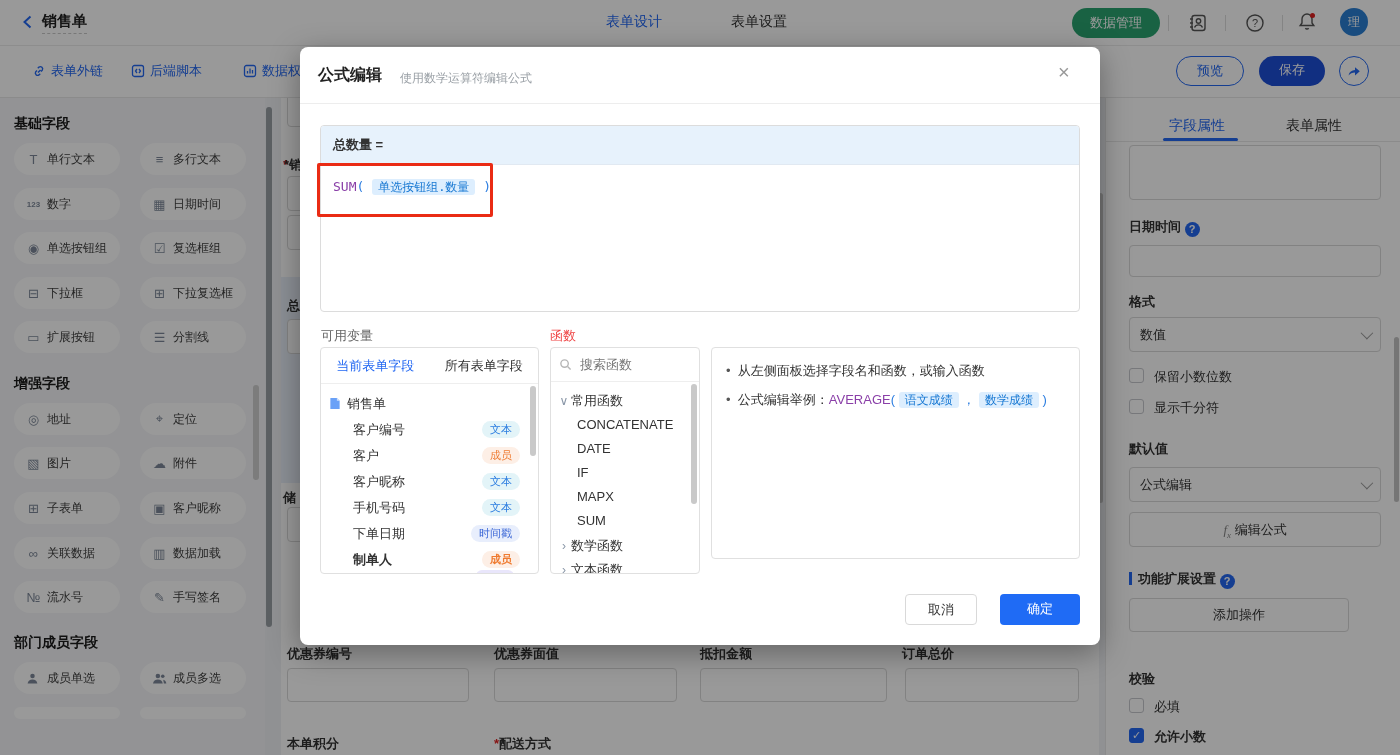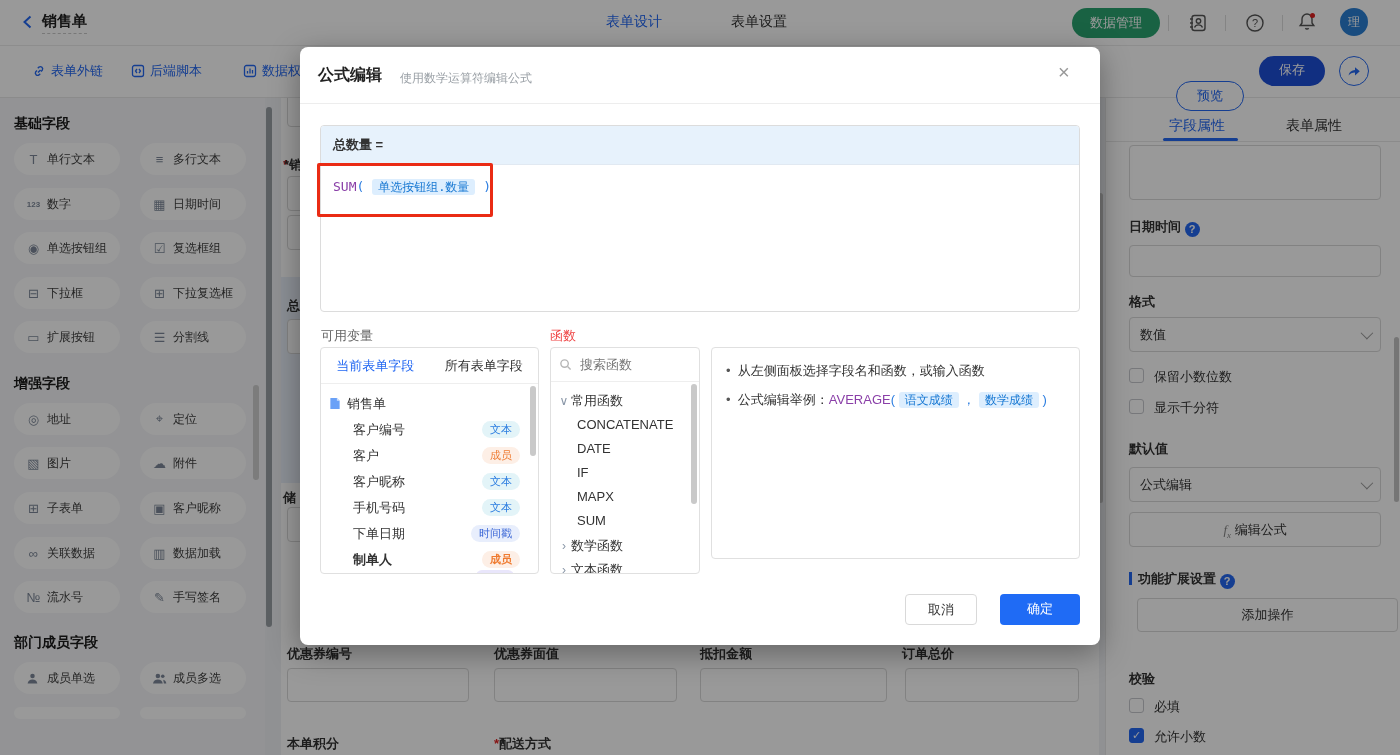--- a/index.html
+++ b/index.html
@@ -11,21 +11,21 @@
   .title{font-size:15px;font-weight:bold;color:#222;border-bottom:1px dashed #c9c9c9;padding-bottom:2px;}
   .toptab{font-size:14px;color:#333;cursor:pointer;}
   .toptab.active{color:#2468f2;}
   .greenbtn{background:#2ba471;color:#fff;border-radius:15px;height:30px;line-height:30px;padding:0 18px;font-size:13px;text-align:center;}
   .avatar{width:28px;height:28px;border-radius:50%;background:#2a7fd4;color:#fff;text-align:center;line-height:28px;font-size:12px;}
   .vdiv{width:1px;height:16px;background:#ddd;}
   
   .toolbar{left:0;top:45px;width:1400px;height:52px;background:#fff;border-bottom:1px solid #e8e8e8;z-index:1;}
   .toolitem{color:#2468f2;font-size:13px;display:flex;align-items:center;gap:5px;}
   .pillbtn{height:30px;line-height:28px;border-radius:16px;padding:0 20px;font-size:13px;box-sizing:border-box;text-align:center;}
-  .pillbtn.outline{border:1px solid #2468f2;color:#2468f2;background:#fff;margin-top:25px;}
+  .pillbtn.outline{border:1px solid #2468f2;color:#2468f2;background:#fff;}
   .pillbtn.solid{background:#1d4fd8;color:#fff;}
   .circlebtn{width:30px;height:30px;border-radius:50%;border:1px solid #2468f2;background:#fff;display:flex;align-items:center;justify-content:center;box-sizing:border-box;}
   
   .lsidebar{left:0;top:97px;width:265px;height:658px;background:#f5f6f8;}
   .sectitle{font-size:14px;font-weight:bold;color:#1a1a1a;}
   .pill{position:absolute;width:106px;height:32px;background:#fff;border-radius:16px;display:flex;align-items:center;gap:6px;padding-left:12px;box-sizing:border-box;color:#404040;font-size:12px;}
   .fi{color:#7d8899;font-size:13px;width:15px;text-align:center;flex:0 0 auto;}
   .fi123{font-size:8px;font-weight:bold;letter-spacing:0;}
   
   .canvas{left:265px;top:97px;width:840px;height:658px;background:#f0f2f5;overflow:hidden;}
@@ -328,27 +328,27 @@
     <span class="chev"></span>
   </div>
   <div class="wbtn abs" style="left:23px;top:415px;width:252px;height:35px;line-height:33px;">
     <span style="font-family:'Liberation Serif',serif;font-style:italic;color:#888;">f<sub style="font-size:9px;">x</sub></span>
     <span>编辑公式</span>
   </div>
 
   <div class="abs plabel" style="left:23px;top:473px;">
     <span style="display:inline-block;width:3px;height:13px;background:#2468f2;margin-right:6px;vertical-align:-2px;"></span><span>功能扩展设置</span> <span class="qmark">?</span>
   </div>
-  <div class="wbtn abs" style="left:23px;top:501px;width:261px;height:34px;line-height:32px;margin-left:8px;">添加操作</div>
+  <div class="wbtn abs" style="left:23px;top:501px;width:220px;height:34px;line-height:32px;">添加操作</div>
 
   <div class="abs plabel" style="left:23px;top:573px;">校验</div>
   <div class="cb" style="left:23px;top:601px;"></div>
   <div class="cblabel" style="left:48px;top:601px;">必填</div>
   <div class="cb checked" style="left:23px;top:631px;">✓</div>
-  <div class="cblabel" style="left:48px;top:631px;">允许小数</div>
+  <div class="cblabel" style="left:48px;top:631px;font-weight:bold;">允许小数</div>
 
   <div class="abs scroll" style="left:288px;top:240px;width:5px;height:165px;background:#c4c4c4;"></div>
 </div>
 
 <div class="abs overlay"></div>
 
 <div class="abs modal">
   <div class="abs mtitle" style="left:18px;top:18px;">公式编辑</div>
   <div class="abs msub" style="left:100px;top:23px;">使用数学运算符编辑公式</div>
   <div class="abs" style="left:758px;top:15px;font-size:20px;color:#999;line-height:1;">×</div>

